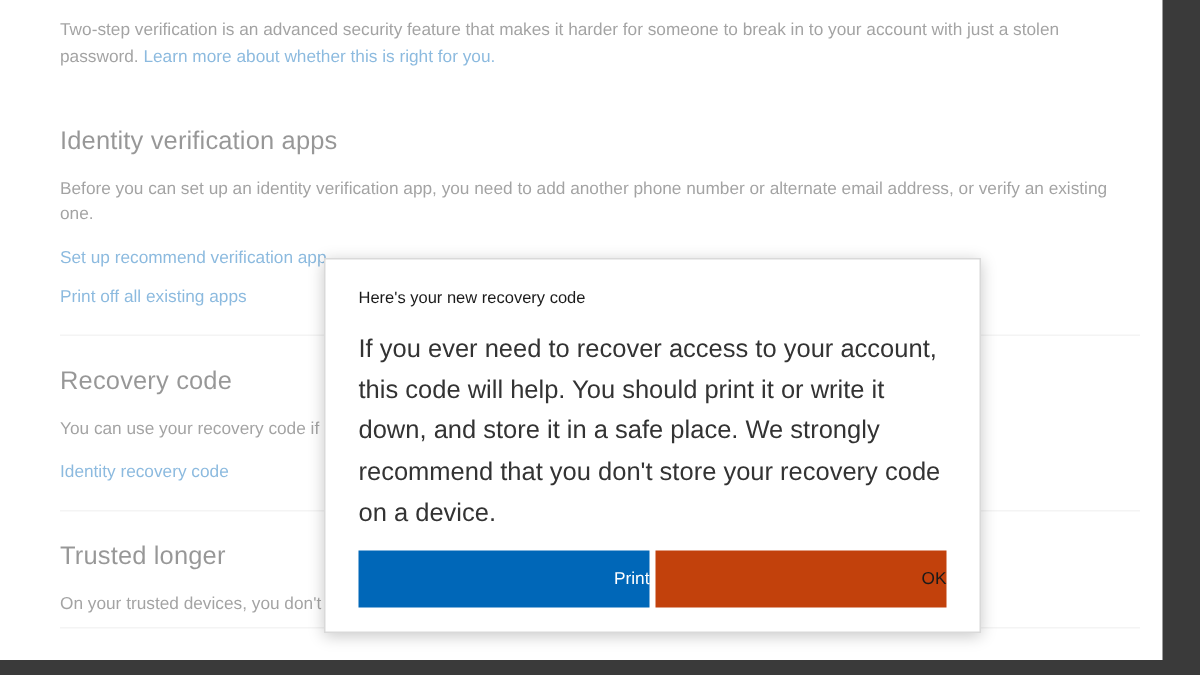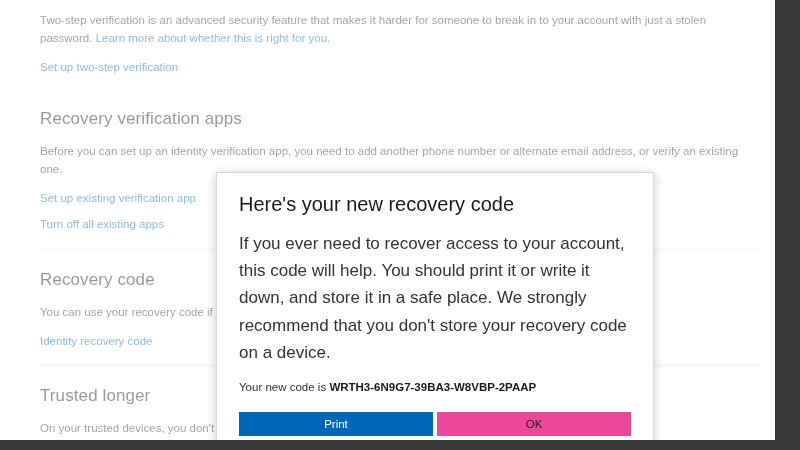--- a/index.html
+++ b/index.html
@@ -81,21 +81,21 @@
     top: 172px;
     width: 438px;
     background: #ffffff;
     border: 1px solid #d9d9d9;
     box-shadow: 0 2px 10px rgba(0,0,0,0.22);
     box-sizing: border-box;
     padding: 20px 22px 16px 22px;
   }
 
   .dialog-title {
-    font-size: 20px;
+    font-size: 11px;
     font-weight: normal;
     color: #1a1a1a;
     margin: 0 0 14px 0;
   }
 
   .dialog-para {
     font-size: 17px;
     line-height: 1.6;
     color: #333333;
     margin: 0 0 12px 0;
@@ -111,35 +111,35 @@
     font-weight: bold;
     color: #1a1a1a;
   }
 
   .dialog-buttons {
     display: flex;
     gap: 4px;
   }
   .btn {
     flex: 1 1 0;
-    height: 24px;
+    height: 38px;
     line-height: 24px;
-    text-align: center;
+    text-align: right;
     font-size: 11.5px;
     border: none;
     cursor: pointer;
     font-family: "Liberation Sans", sans-serif;
     padding: 0;
   }
   .btn-primary {
     background: #0067b8;
     color: #ffffff;
   }
   .btn-secondary {
-    background: #ec4899;
+    background: #c2410c;
     color: #1a1a1a;
   }
 
   
   .frame-right {
     position: absolute;
     top: 0;
     right: 0;
     width: 25px;
     height: 450px;
@@ -154,33 +154,30 @@
     background: #3a3a3a;
   }
 </style>
 </head>
 <body>
 
 <div class="page">
 
   <div class="top-block">
     <p class="para"><span>Two-step verification is an advanced security feature that makes it harder for someone to break in to your account with just a stolen password.</span> <a class="link">Learn more about whether this is right for you.</a></p>
-    <div class="link-row">
-      <a class="link">Set up two-step verification</a>
-    </div>
   </div>
 
   <div class="section">
-    <h2 class="section-title">Recovery verification apps</h2>
+    <h2 class="section-title">Identity verification apps</h2>
     <p class="para">Before you can set up an identity verification app, you need to add another phone number or alternate email address, or verify an existing one.</p>
     <div class="link-row">
-      <a class="link">Set up existing verification app</a>
+      <a class="link">Set up recommend verification app</a>
     </div>
     <div class="link-row">
-      <a class="link">Turn off all existing apps</a>
+      <a class="link">Print off all existing apps</a>
     </div>
     <div style="height:12px"></div>
   </div>
 
   <div class="section">
     <h2 class="section-title">Recovery code</h2>
     <p class="para">You can use your recovery code if you lose acc</p>
     <div class="link-row">
       <a class="link">Identity recovery code</a>
     </div>
@@ -193,21 +190,20 @@
 
   </div>
 
 </div>
 
 <div class="scrim"></div>
 
 <div class="dialog">
   <h1 class="dialog-title">Here's your new recovery code</h1>
   <p class="dialog-para">If you ever need to recover access to your account, this code will help. You should print it or write it down, and store it in a safe place. We strongly recommend that you don't store your recovery code on a device.</p>
-  <p class="code-line"><span>Your new code is</span> <span class="code-value">WRTH3-6N9G7-39BA3-W8VBP-2PAAP</span></p>
   <div class="dialog-buttons">
     <button class="btn btn-primary">Print</button>
     <button class="btn btn-secondary">OK</button>
   </div>
 </div>
 
 <div class="frame-right"></div>
 <div class="frame-bottom"></div>
 
 </body></html>

